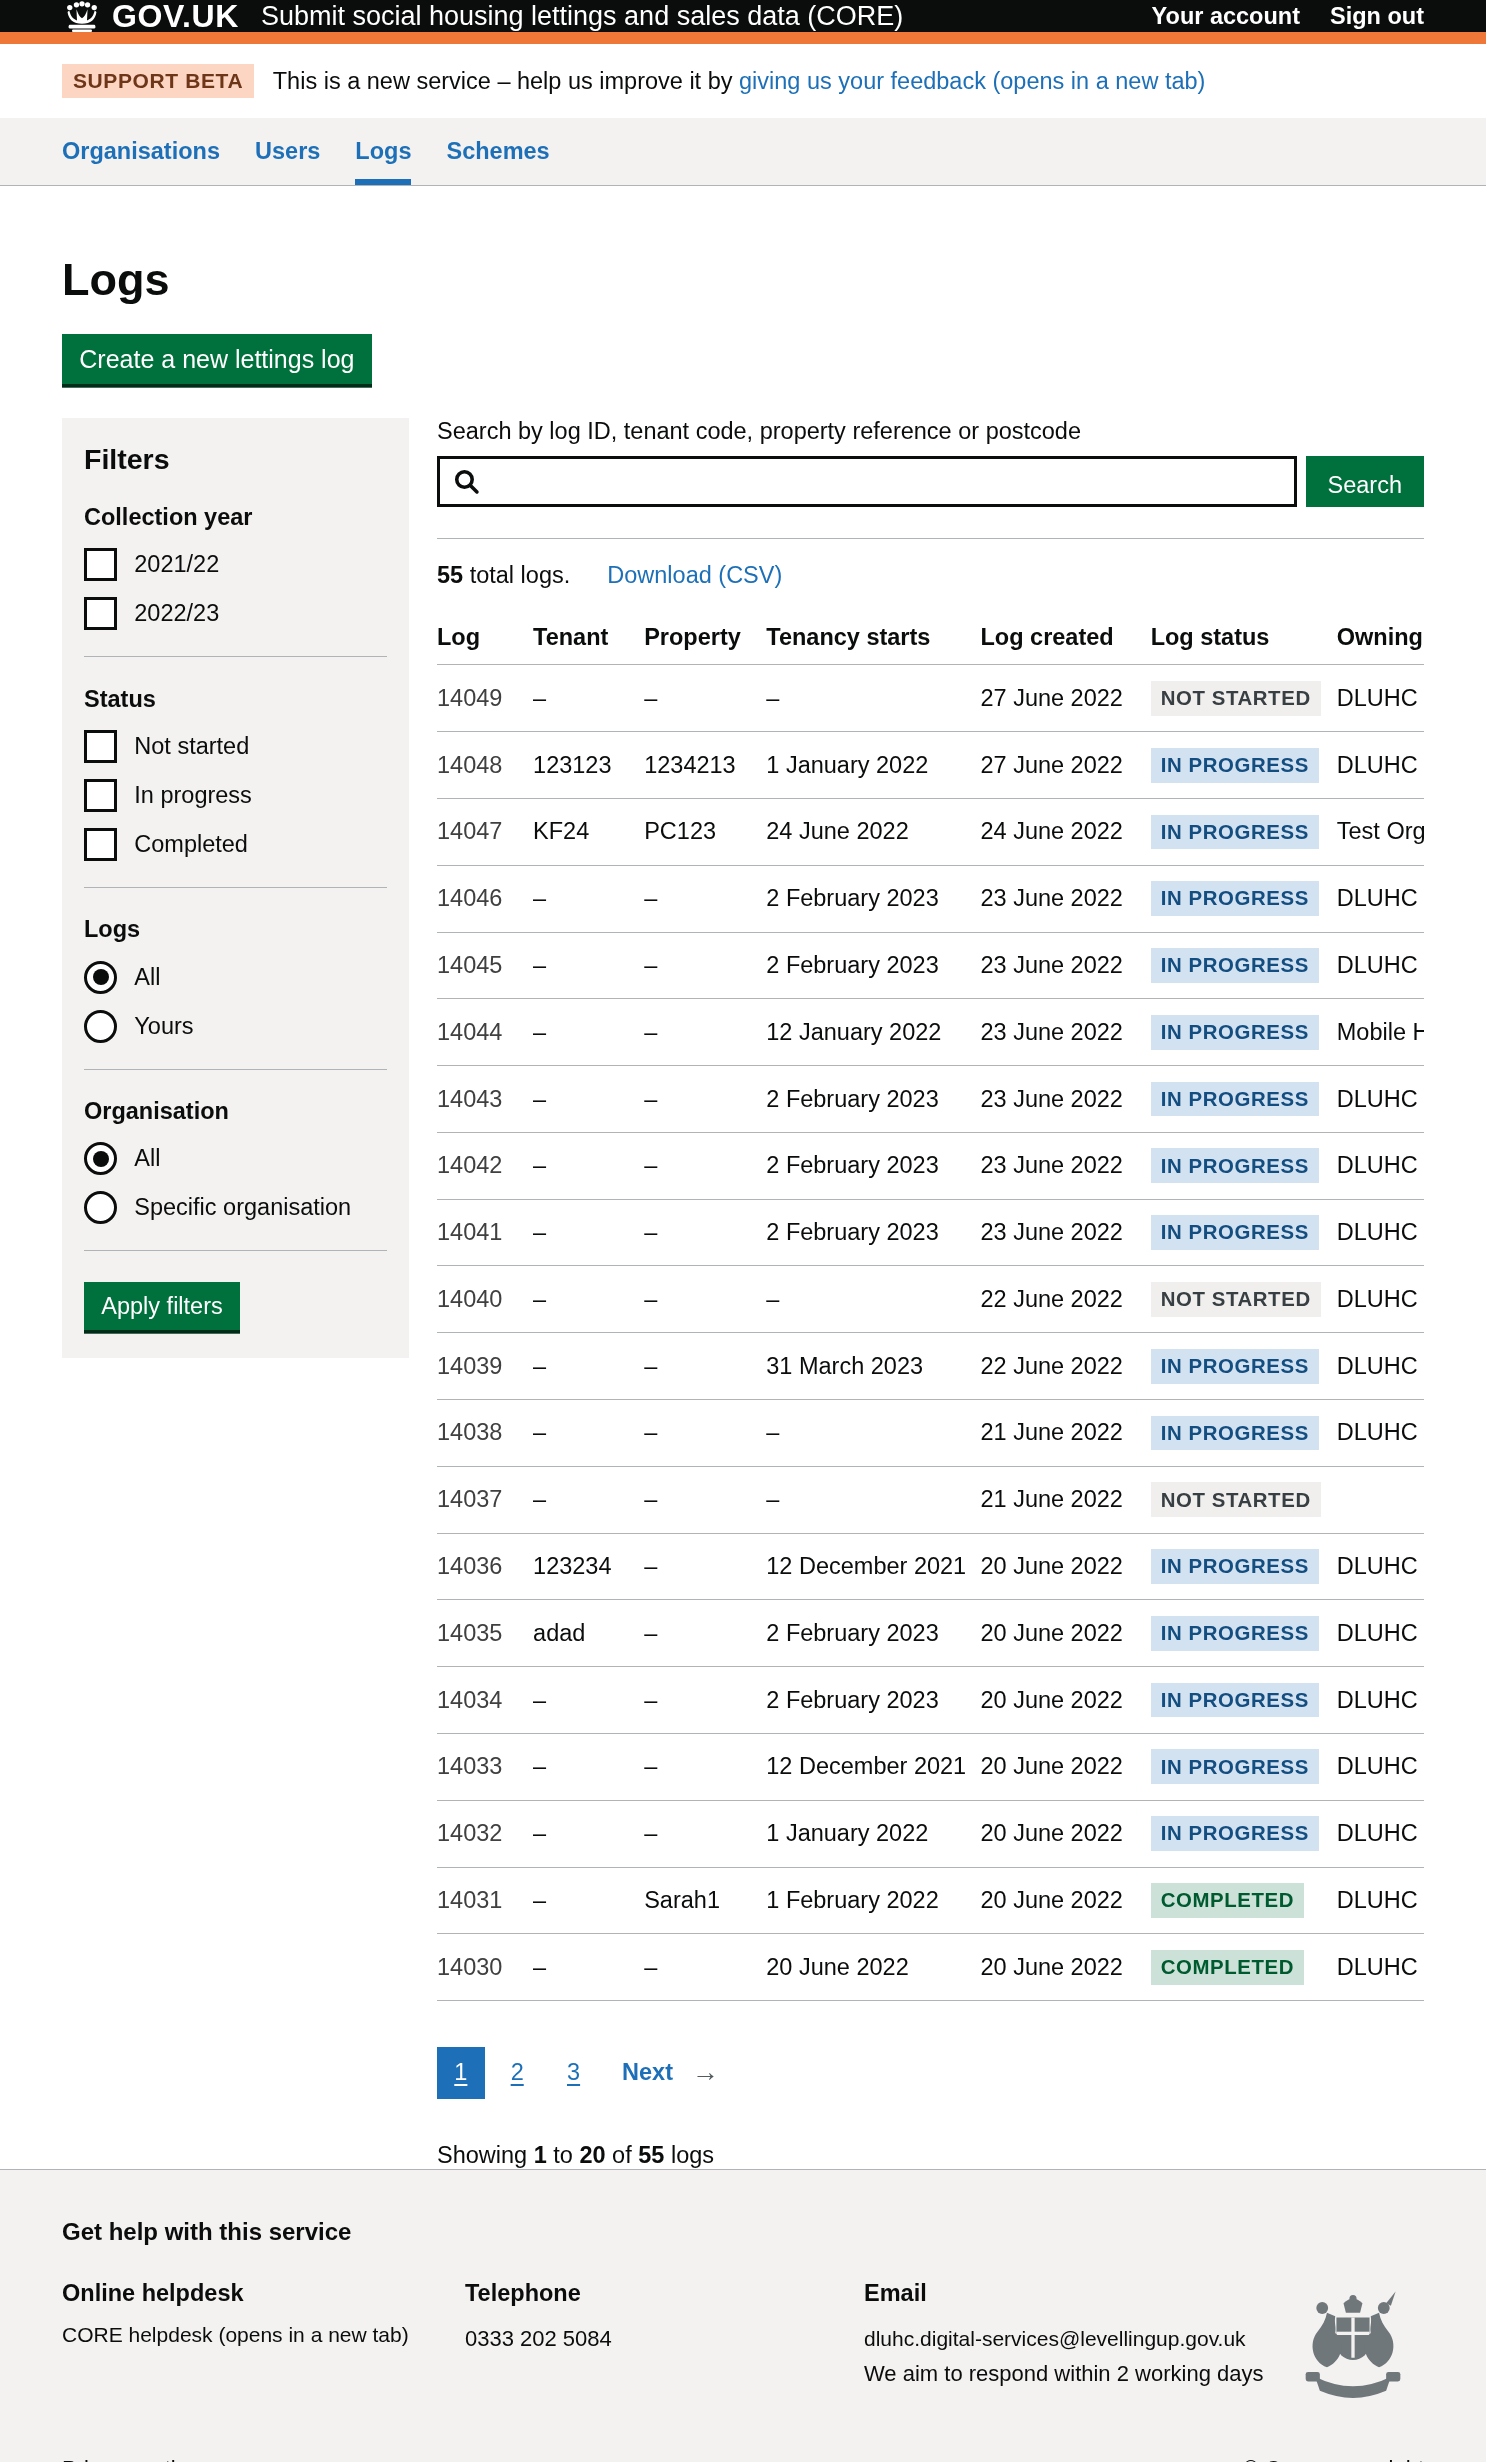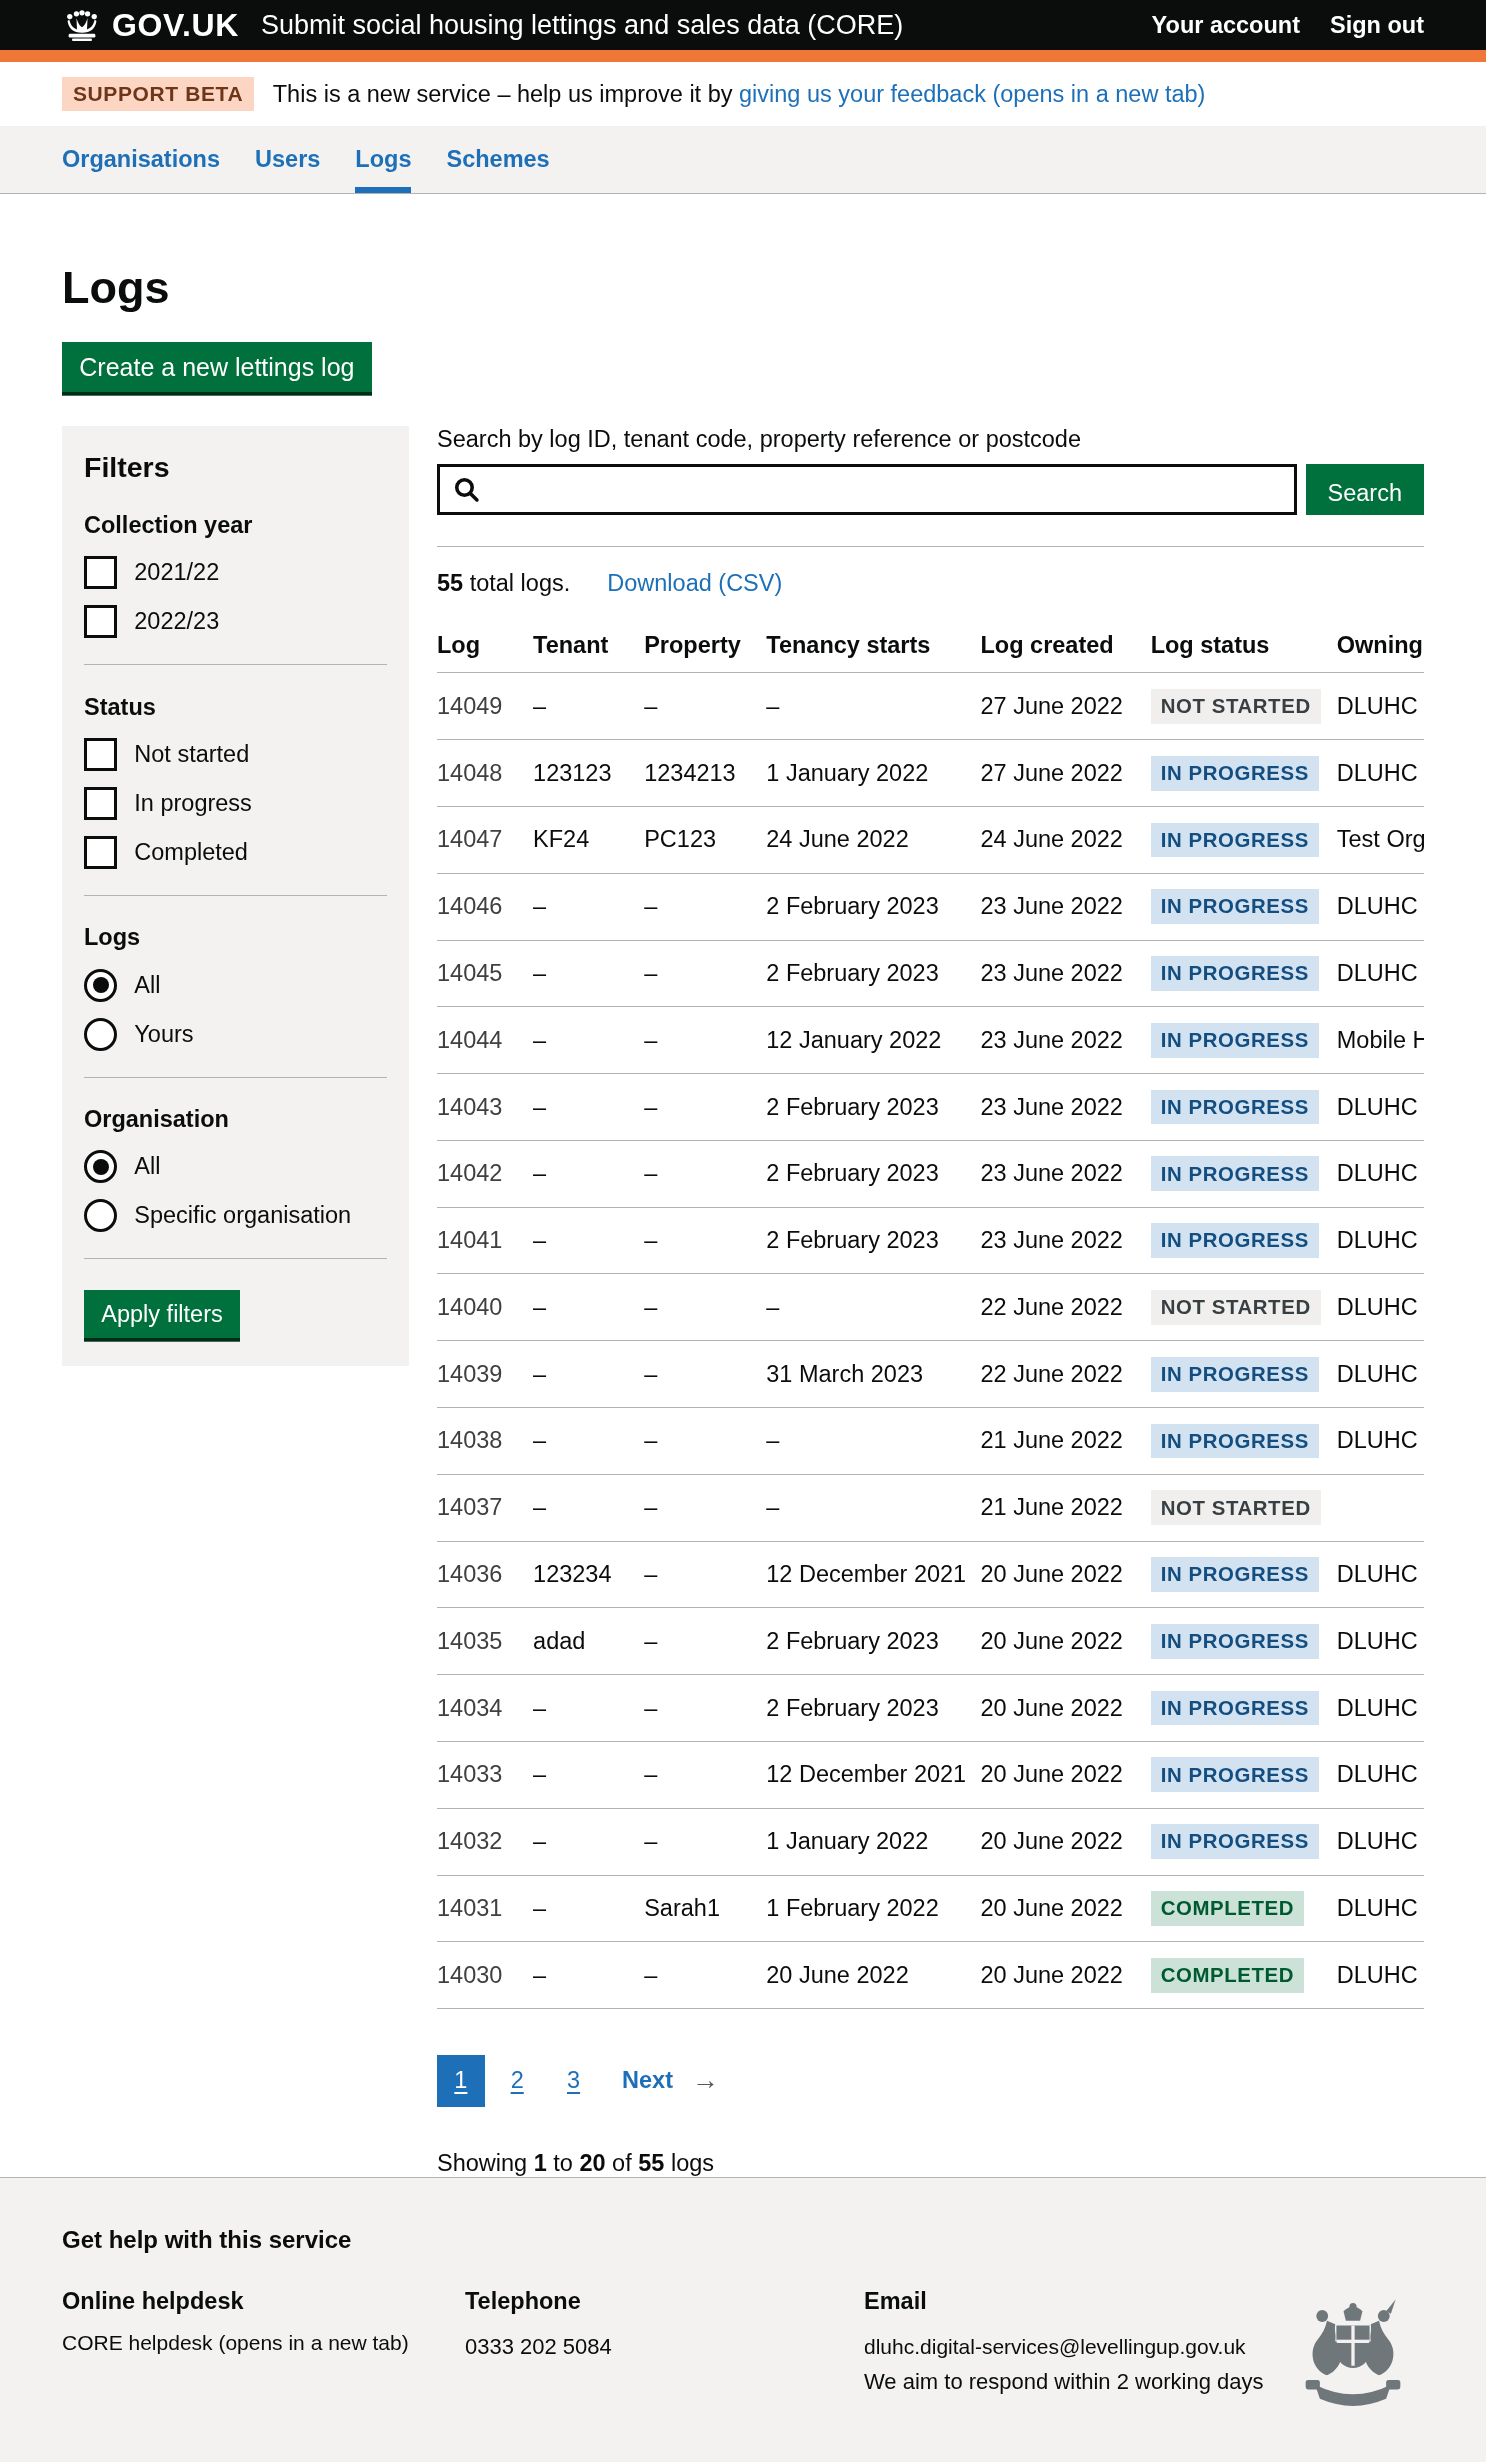--- a/index.html
+++ b/index.html
@@ -8,37 +8,37 @@
     width:1486px; min-height:2462px;
     font-family:"Liberation Sans", sans-serif;
     color:#0b0c0c;
     display:flex; flex-direction:column;
     overflow-x:hidden;
   }
   a { cursor:pointer; }
 
   
   .govuk-header {
-    background:#0b0c0c; height:62px;
+    background:#0b0c0c; height:44px;
     display:flex; align-items:center;
     padding:0 62px; color:#fff;
     border-bottom:12.4px solid #ef7838;
   }
   .logo-wrap { display:flex; align-items:center; gap:10px; }
   .crown-icon { width:40px; height:35px; display:block; }
   .logo-text { font-size:32px; font-weight:bold; letter-spacing:0.6px; }
   .service-name { font-size:27px; font-weight:400; margin-left:22px; white-space:nowrap; }
   .header-links { margin-left:auto; display:flex; gap:30px; }
   .header-links a { color:#fff; font-size:23.5px; font-weight:bold; text-decoration:none; white-space:nowrap; }
 
   
   .phase-banner {
     background:#fff; padding:15px 62px;
     display:flex; align-items:center; gap:18.6px;
-    height:64px;
+    height:74px;
   }
   .phase-tag {
     background:#fcd6c3; color:#6e3619;
     font-weight:bold; font-size:21px; letter-spacing:0.6px;
     padding:5px 11px; white-space:nowrap;
   }
   .phase-text { font-size:23.5px; }
   .phase-text a { color:#1d70b8; text-underline-offset:3.7px; }
 
   

